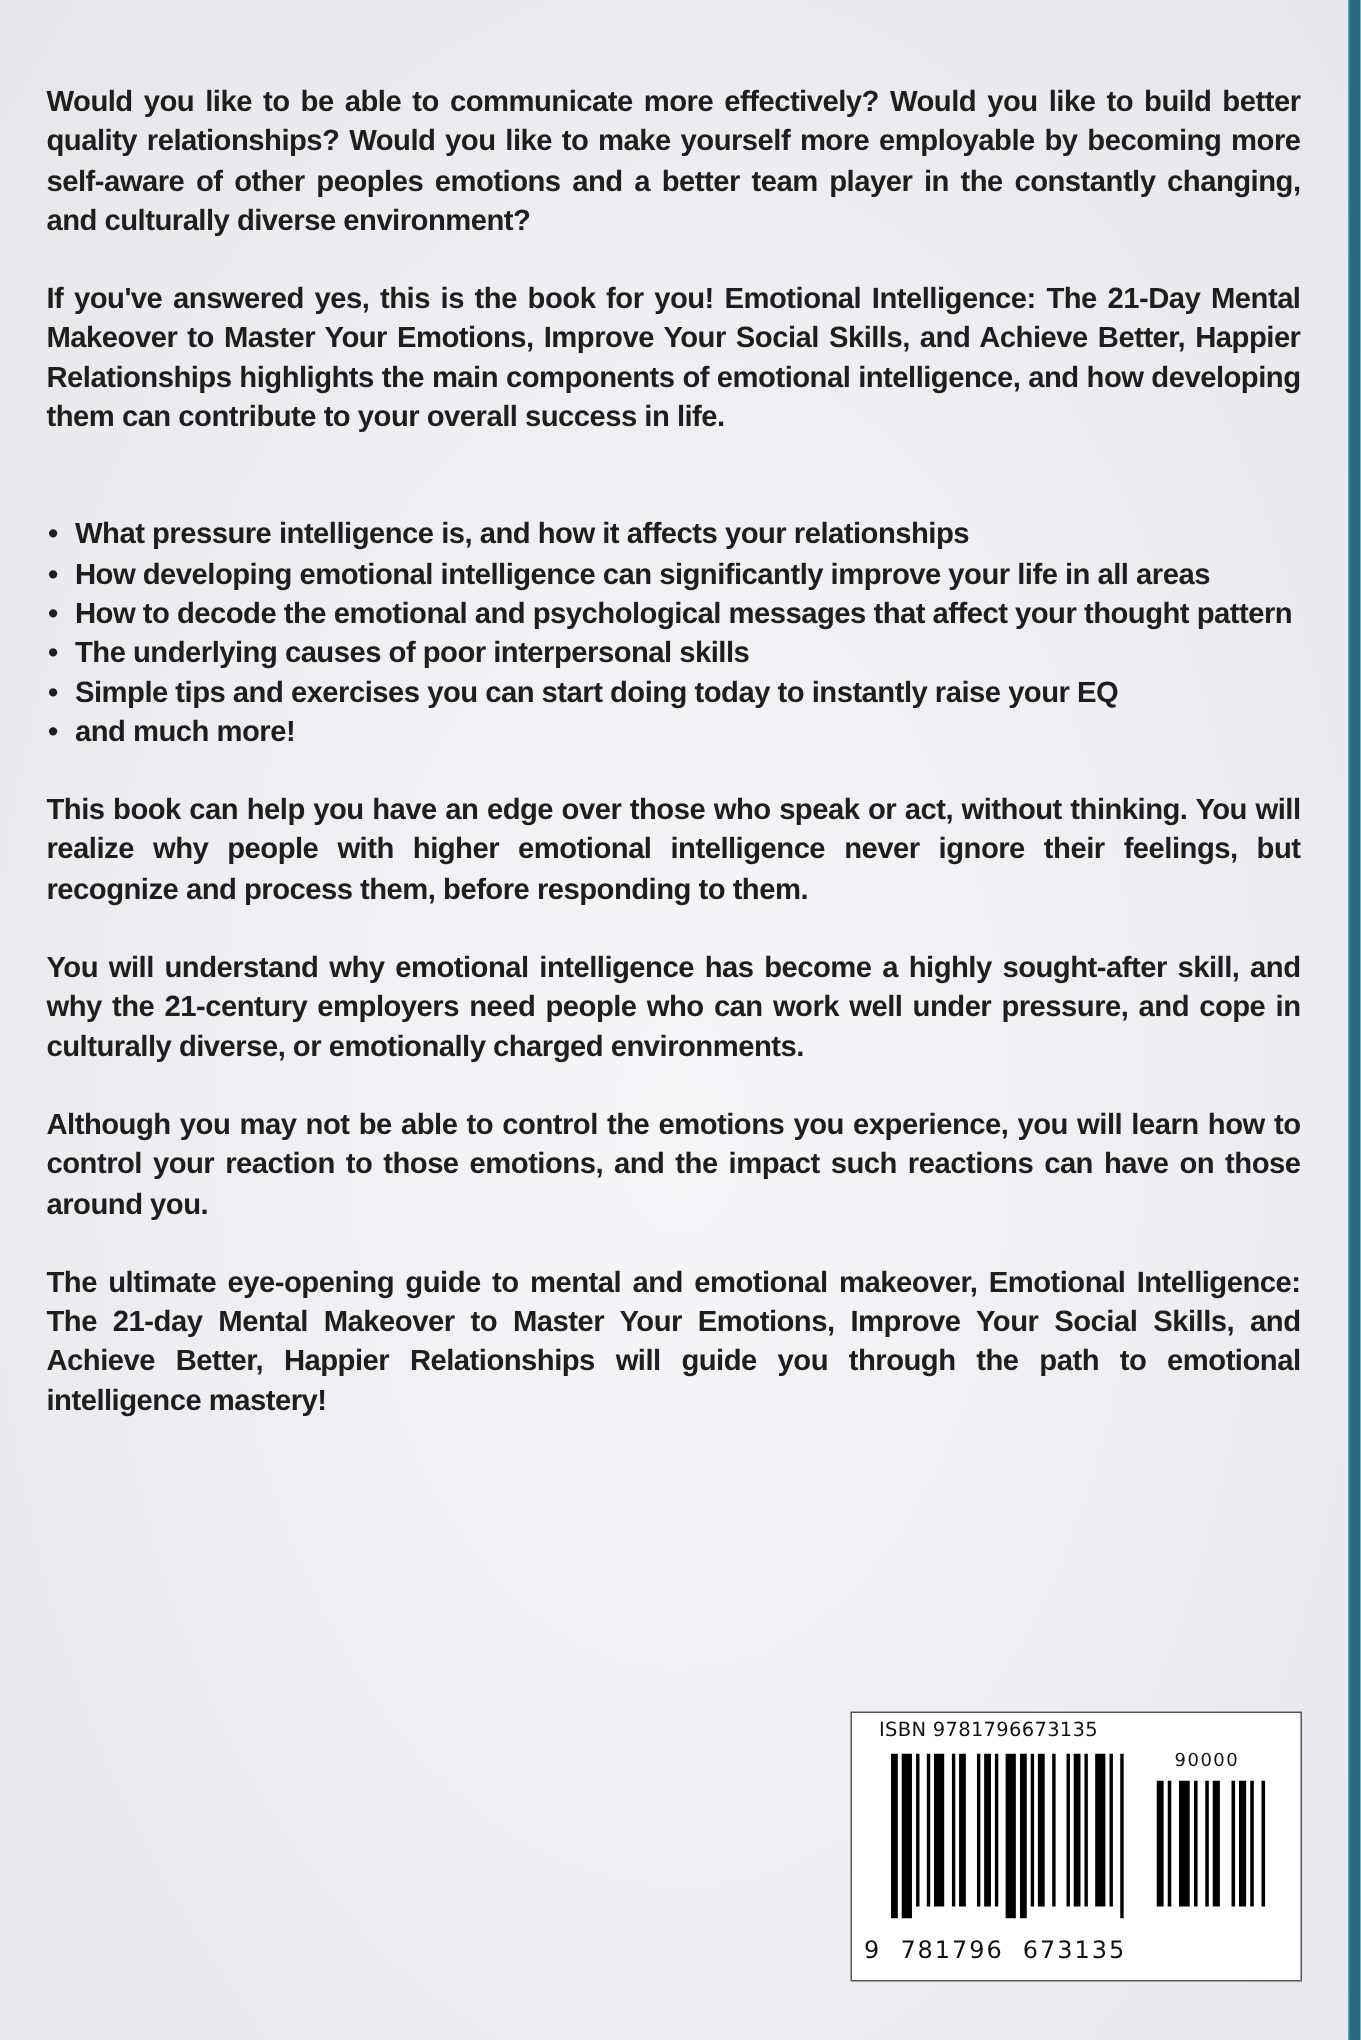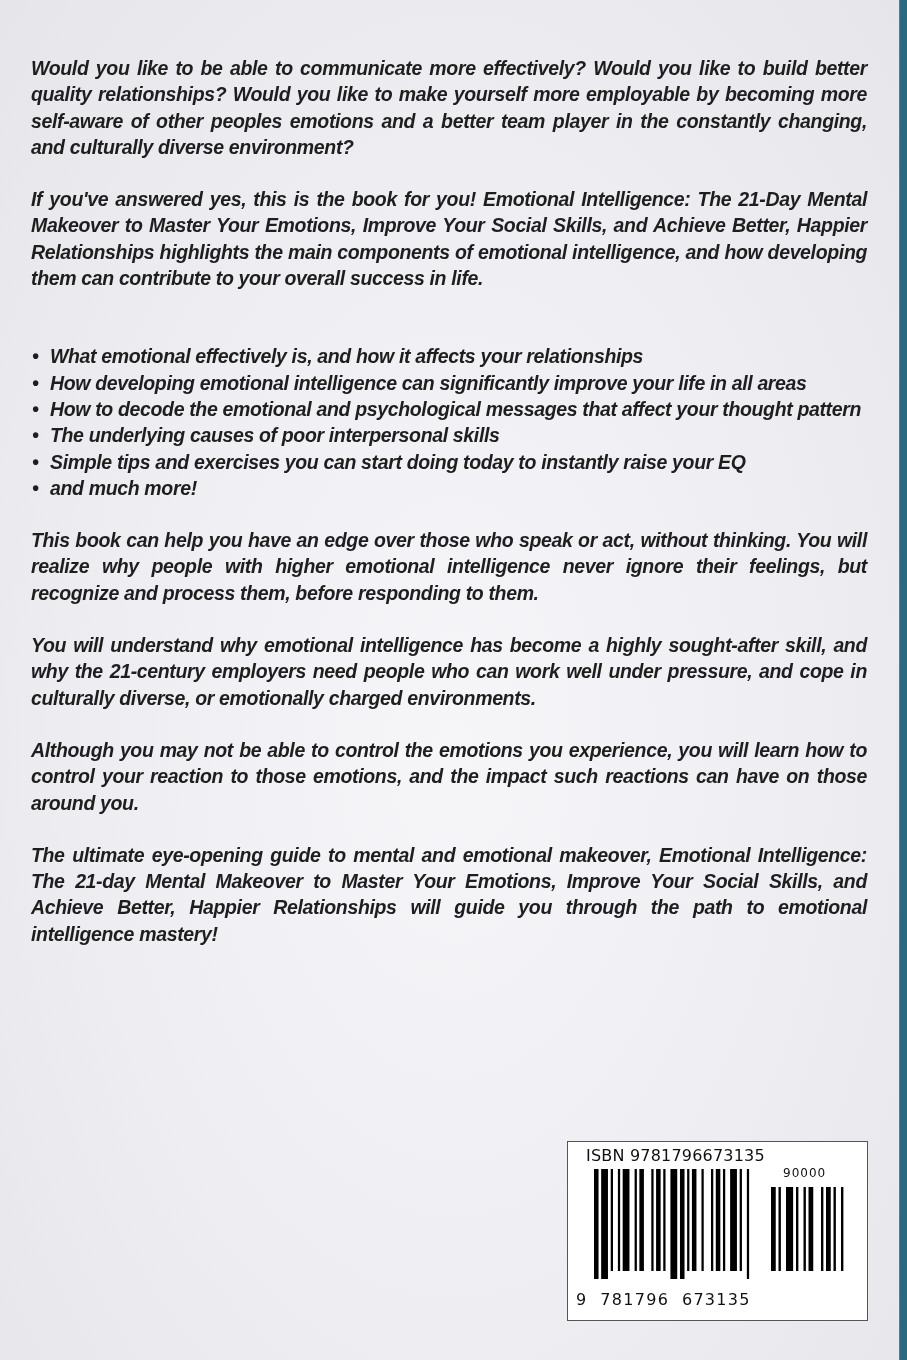--- a/index.html
+++ b/index.html
@@ -11,54 +11,53 @@
     }
     .edge-stripe {
       position: absolute; top: 0; right: 0; width: 7px; height: 1360px;
       background: #2a6a80;
       border-left: 1px solid #3c8aa0;
     }
     .content {
       position: absolute; left: 31px; top: 55px; width: 836px;
       font-weight: bold; font-size: 19.5px; line-height: 26.3px;
       letter-spacing: -0.35px;
-      font-style: italic;
     }
     .content p { margin: 0; text-align: justify; }
     .gap { height: 26px; }
     .heading { margin: 0; font-size: 19.5px; line-height: 26.3px; }
     ul.bullets { list-style: none; margin: 0; padding: 0; }
     ul.bullets li { position: relative; padding-left: 19px; }
     ul.bullets li::before {
       content: "•"; position: absolute; left: 1px; top: 0;
     }
     .barcode-box {
       position: absolute; left: 567px; top: 1141px; width: 301px; height: 180px;
       background: #ffffff; border: 1px solid #555; box-sizing: border-box;
       font-family: "DejaVu Sans", sans-serif; color: #111;
     }
-    .isbn-label { position: absolute; left: 18px; top: 4px; font-size: 16px; letter-spacing: 0.2px; text-align: right; }
+    .isbn-label { position: absolute; left: 18px; top: 4px; font-size: 13px; letter-spacing: 0.2px; text-align: right; }
     .bars-main { position: absolute; left: 26px; top: 27px; width: 160px; height: 110px; }
     .bars-addon { position: absolute; left: 203px; top: 45px; width: 80px; height: 92px; }
     .addon-code { position: absolute; left: 215px; top: 24px; font-size: 12px; letter-spacing: 1px; }
     .digits { position: absolute; left: 8px; top: 148px; font-size: 16px; letter-spacing: 1.3px; white-space: pre; }
   </style>
 </head>
 <body>
 
 <div class="edge-stripe"></div>
 
 <div class="content">
   <p>Would you like to be able to communicate more effectively? Would you like to build better quality relationships? Would you like to make yourself more employable by becoming more self-aware of other peoples emotions and a better team player in the constantly changing, and culturally diverse environment?</p>
   <div class="gap"></div>
   <p><span>If you've answered yes, this is the book for you! </span><span>Emotional Intelligence: The 21-Day Mental Makeover</span><span> to Master Your Emotions, Improve Your Social Skills, and Achieve Better, Happier Relationships</span><span> highlights the main components of emotional intelligence, and how developing them can contribute to your overall success in life.</span></p>
   <div class="gap"></div>
   <div class="gap"></div>
   <ul class="bullets">
-    <li>What emotional effectively is, and how it affects your relationships</li>
+    <li>What pressure intelligence is, and how it affects your relationships</li>
     <li>How developing emotional intelligence can significantly improve your life in all areas</li>
     <li>How to decode the emotional and psychological messages that affect your thought pattern</li>
     <li>The underlying causes of poor interpersonal skills</li>
     <li>Simple tips and exercises you can start doing today to instantly raise your EQ</li>
     <li>and much more!</li>
   </ul>
   <div class="gap"></div>
   <p>This book can help you have an edge over those who speak or act, without thinking. You will realize why people with higher emotional intelligence never ignore their feelings, but recognize and process them, before responding to them.</p>
   <div class="gap"></div>
   <p>You will understand why emotional intelligence has become a highly sought-after skill, and why the 21-century employers need people who can work well under pressure, and cope in culturally diverse, or emotionally charged environments.</p>

